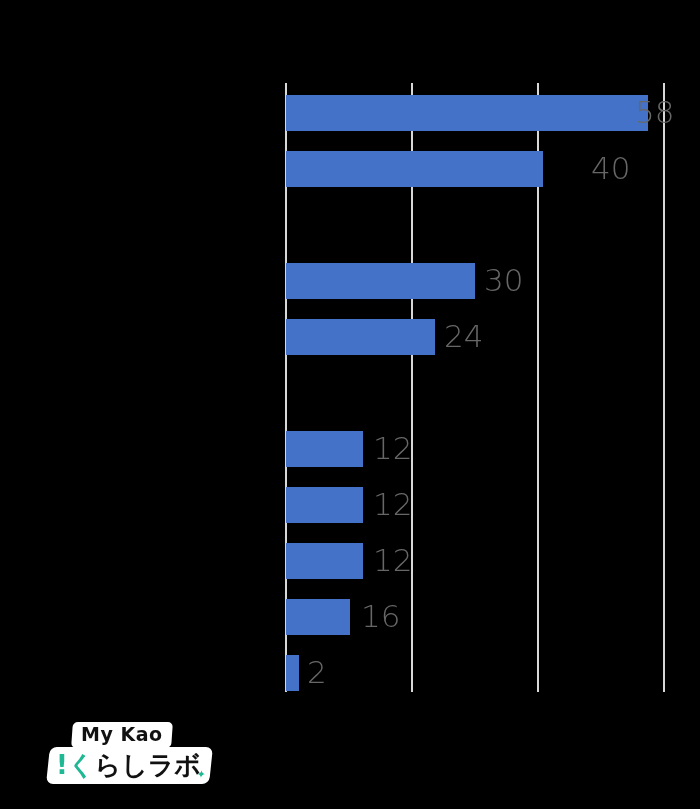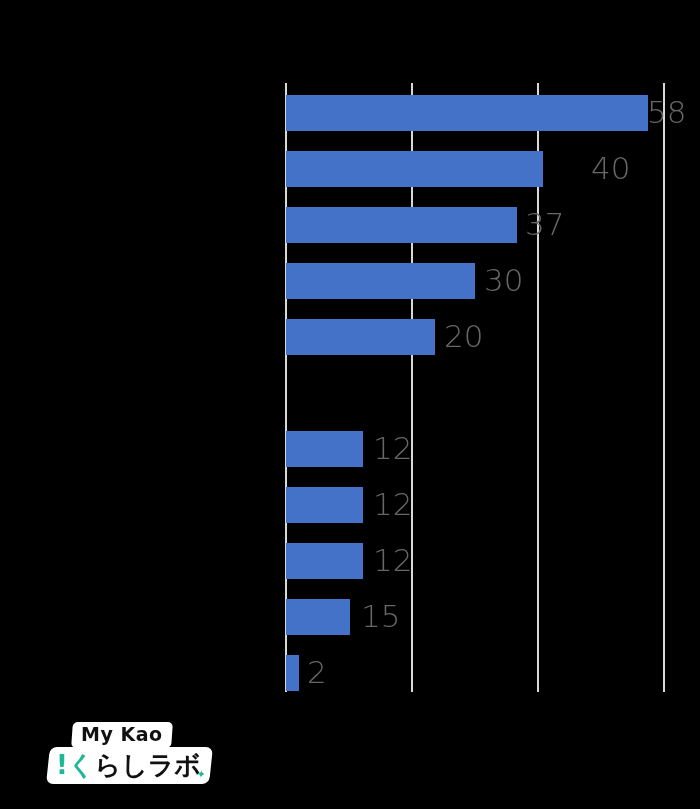--- a/index.html
+++ b/index.html
@@ -141,62 +141,58 @@
     <div class="gridline" style="left:0px;"></div>
     <div class="gridline" style="left:126px;"></div>
     <div class="gridline" style="left:252px;"></div>
     <div class="gridline" style="left:378px;"></div>
   </div>
 
   <div id="bars-layer">
 
     <div class="bar-row" style="top:0px;">
       <div class="bar" style="width:362px;"></div>
-      <div class="bar-value" style="left:362px;">58</div>
+      <div class="bar-value" style="left:350px;">58</div>
     </div>
 
     <div class="bar-row" style="top:56px;">
       <div class="bar" style="width:257px;"></div>
       <div class="bar-value" style="left:266px;margin-left:40px;">40</div>
     </div>
 
-    <div class="bar-row" style="top:112px;">
-      <div class="bar" style="width:231px;"></div>
-      <div class="bar-value" style="left:240px;">37</div>
-    </div>
 
     <div class="bar-row" style="top:168px;">
       <div class="bar" style="width:189px;"></div>
       <div class="bar-value" style="left:199px;">30</div>
     </div>
 
     <div class="bar-row" style="top:224px;">
       <div class="bar" style="width:149px;"></div>
-      <div class="bar-value" style="left:159px;">20</div>
+      <div class="bar-value" style="left:159px;">24</div>
     </div>
 
 
     <div class="bar-row" style="top:336px;">
       <div class="bar" style="width:77px;"></div>
       <div class="bar-value" style="left:88px;">12</div>
     </div>
 
     <div class="bar-row" style="top:392px;">
       <div class="bar" style="width:77px;"></div>
       <div class="bar-value" style="left:88px;">12</div>
     </div>
 
     <div class="bar-row" style="top:448px;">
       <div class="bar" style="width:77px;"></div>
       <div class="bar-value" style="left:88px;">12</div>
     </div>
 
     <div class="bar-row" style="top:504px;">
       <div class="bar" style="width:64px;"></div>
-      <div class="bar-value" style="left:76px;">15</div>
+      <div class="bar-value" style="left:76px;">16</div>
     </div>
 
     <div class="bar-row" style="top:560px;">
       <div class="bar" style="width:13px;"></div>
       <div class="bar-value" style="left:22px;">2</div>
     </div>
 
   </div>
 
   <div id="logo">

